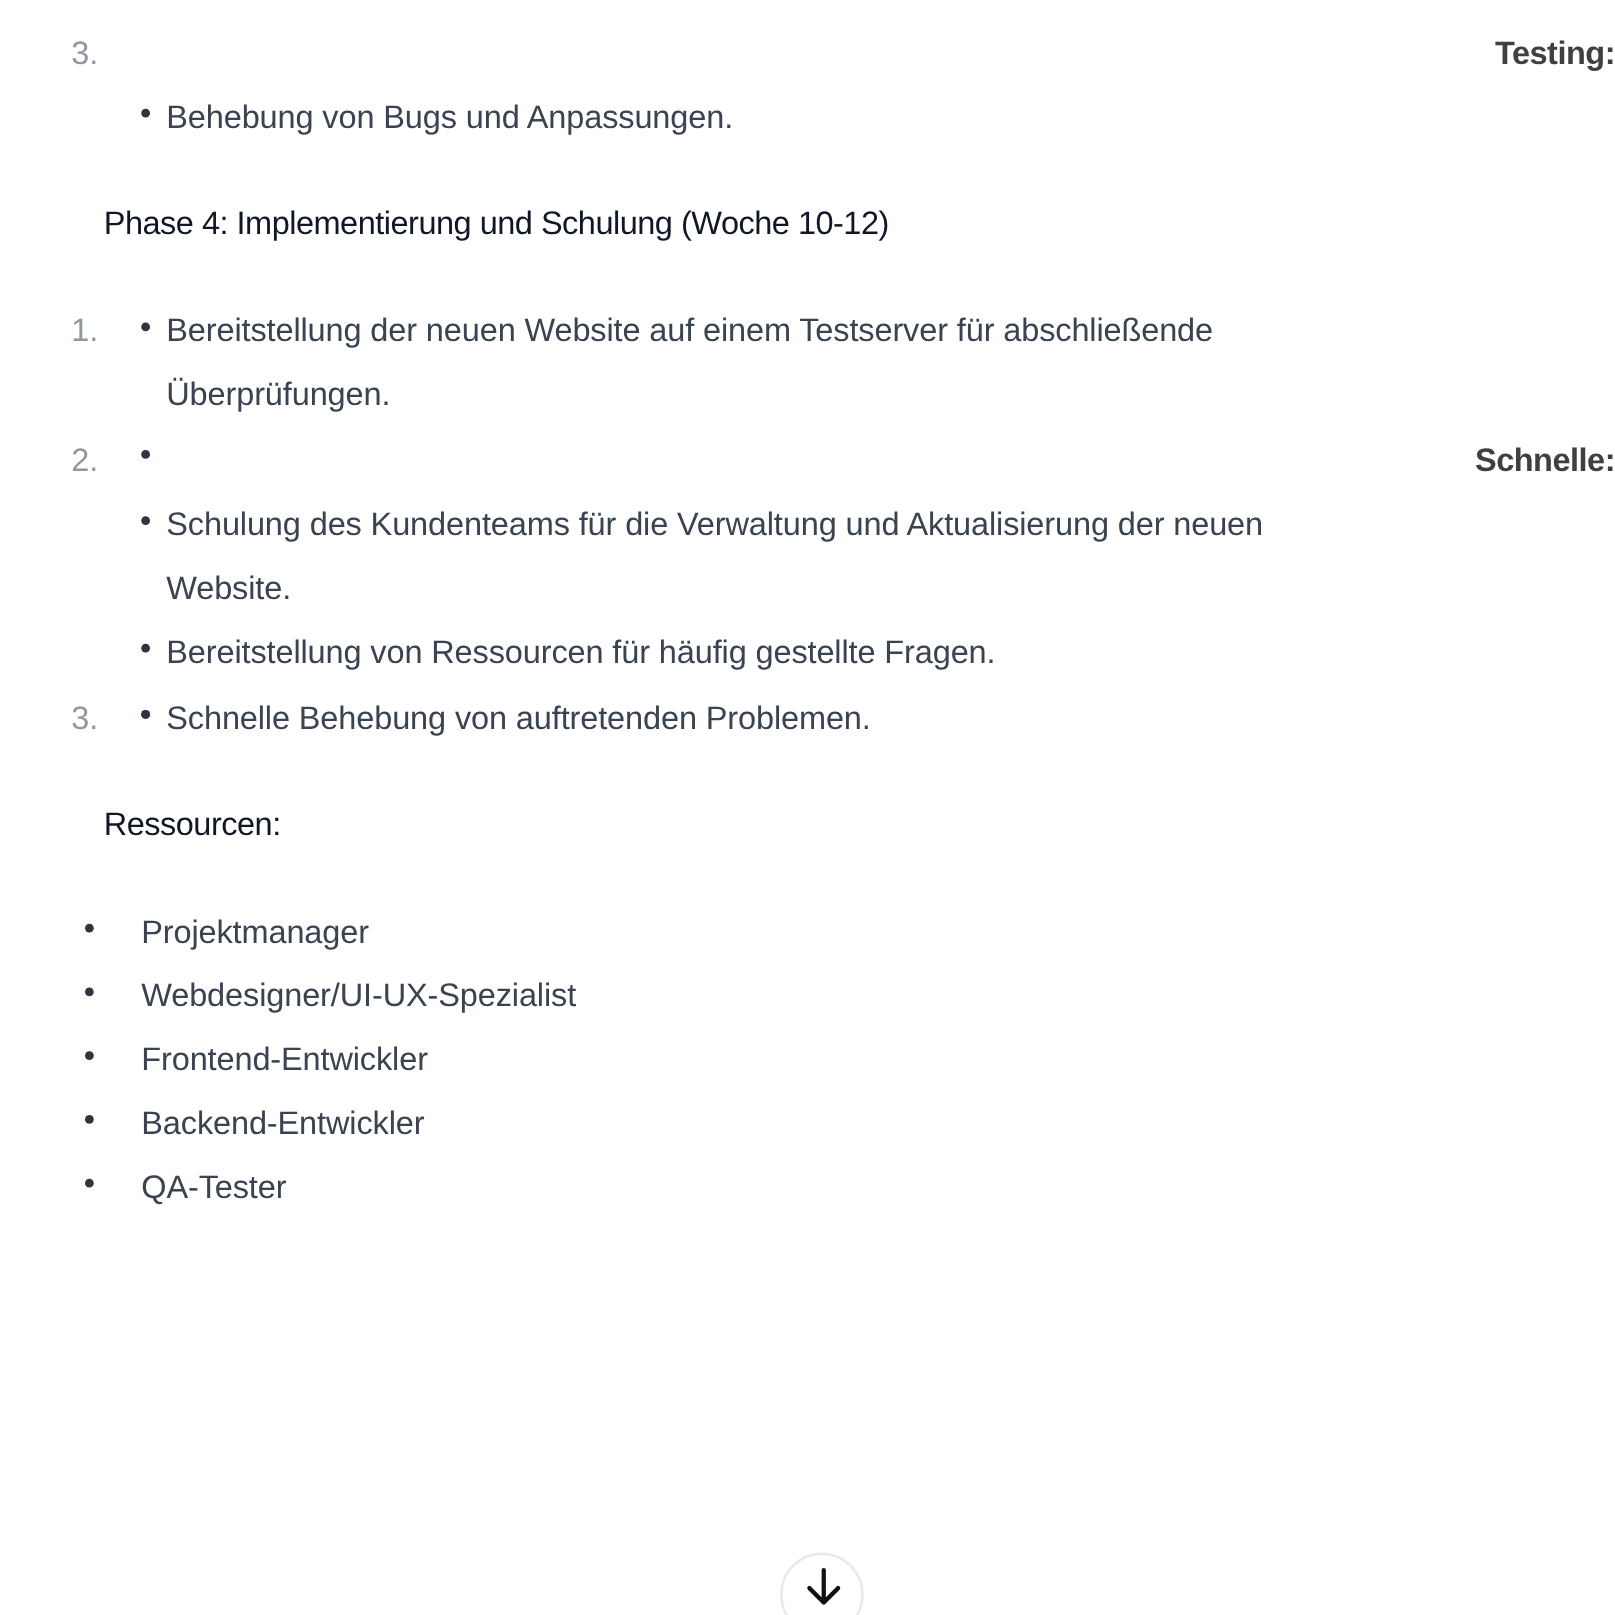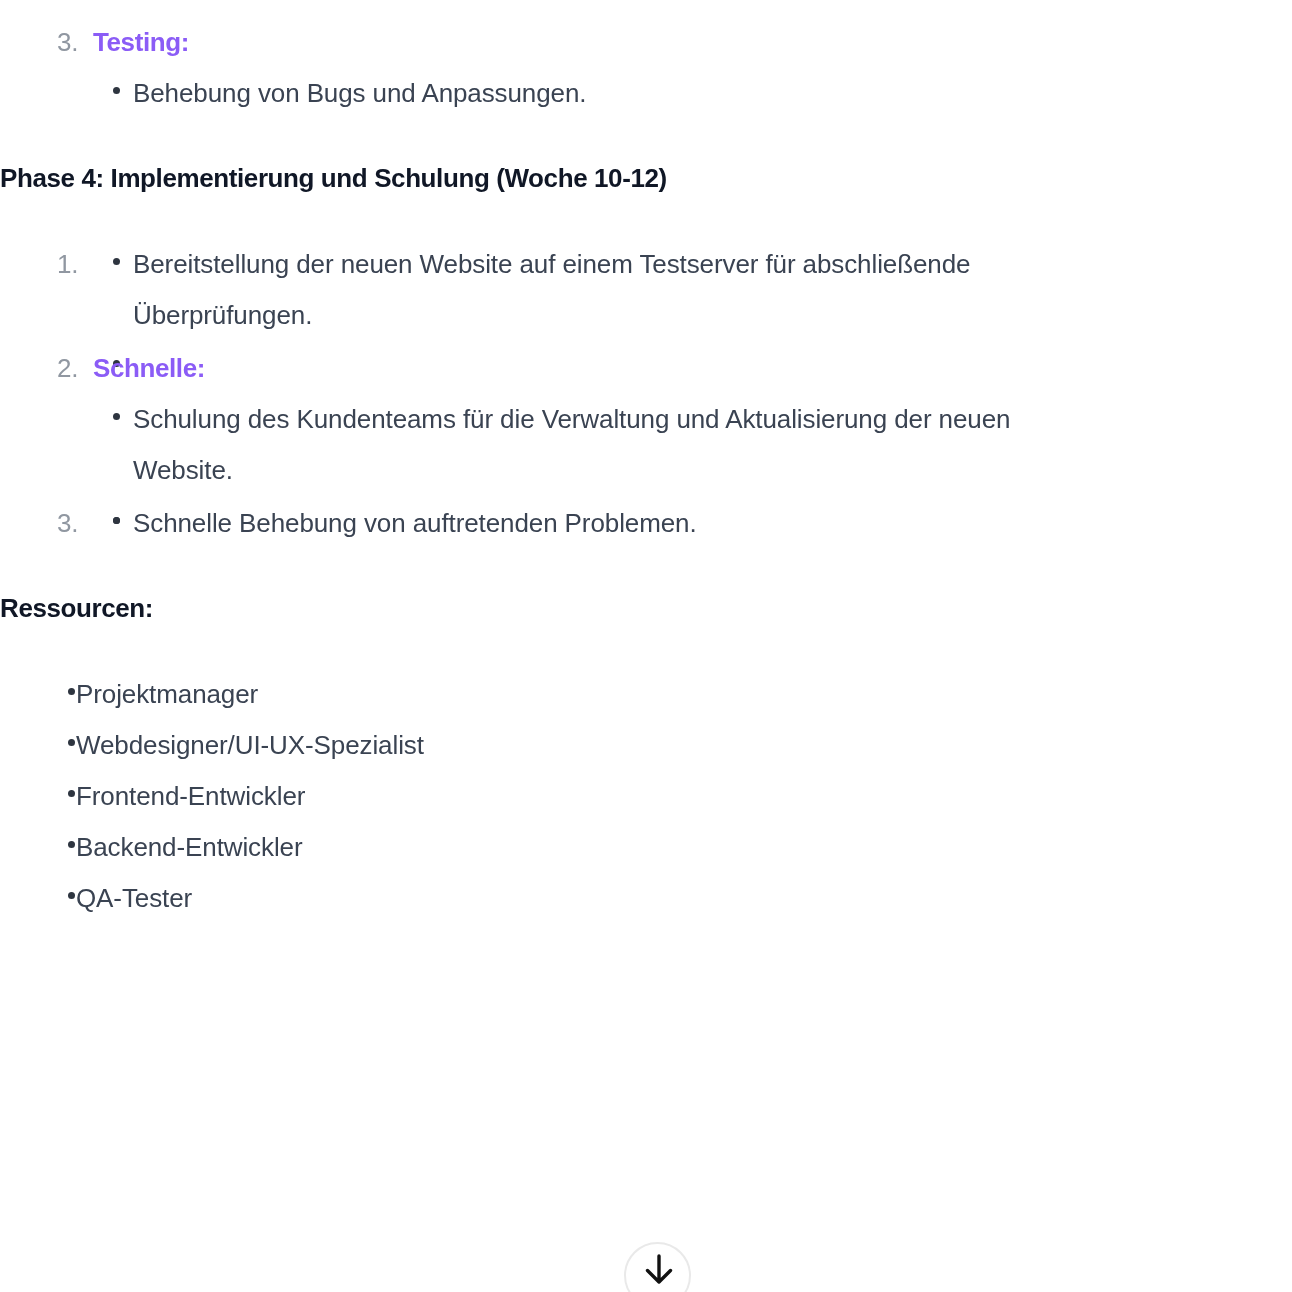--- a/index.html
+++ b/index.html
@@ -14,52 +14,54 @@
     letter-spacing: -0.1px;
   }
   .doc {
     position: absolute;
     top: 17px; left: 0;
     width: 1292px;
   }
   
   .heading {
     margin: 34px 0 35px 0;
-    font-weight: bold;
+    padding-left: 83px;
+    font-weight: normal;
     color: #101726;
     letter-spacing: -0.4px;
   }
   
   .num-item { position: relative; padding-left: 93px; }
   .num-item + .num-item { margin-top: 2px; }
   .num-marker {
     position: absolute; left: 57px; top: 0;
     color: #9097a1;
   }
   .item-title {
     font-weight: bold;
-    color: #8b5cf6;
+    color: #404040;
     letter-spacing: -0.4px;
+    text-align: right;
   }
   
   .sub-bullet {
     position: relative;
     padding-left: 40px;
     max-width: 1000px;
   }
   .sub-bullet .dot {
     position: absolute; left: 20px; top: 19px;
     width: 7px; height: 7px;
     border-radius: 50%;
     background: #2e3540;
   }
   
   .top-bullet {
     position: relative;
-    padding-left: 76px;
+    padding-left: 113px;
     max-width: 1100px;
   }
   .top-bullet .dot {
     position: absolute; left: 68px; top: 19px;
     width: 7px; height: 7px;
     border-radius: 50%;
     background: #2e3540;
   }
   
   .scroll-btn {
@@ -101,20 +103,24 @@
     </div>
   </div>
 
   <div class="num-item">
     <span class="num-marker">2.</span>
     <div class="item-title">Schnelle:</div>
     <div class="sub-bullet">
       <span class="dot"></span>
       <span>Schulung des Kundenteams für die Verwaltung und Aktualisierung der neuen Website.</span>
     </div>
+    <div class="sub-bullet">
+      <span class="dot"></span>
+      <span>Bereitstellung von Ressourcen für häufig gestellte Fragen.</span>
+    </div>
   </div>
 
   <div class="num-item">
     <span class="num-marker">3.</span>
     <div class="sub-bullet">
       <span class="dot"></span>
     </div>
     <div class="sub-bullet">
       <span class="dot"></span>
       <span>Schnelle Behebung von auftretenden Problemen.</span>

